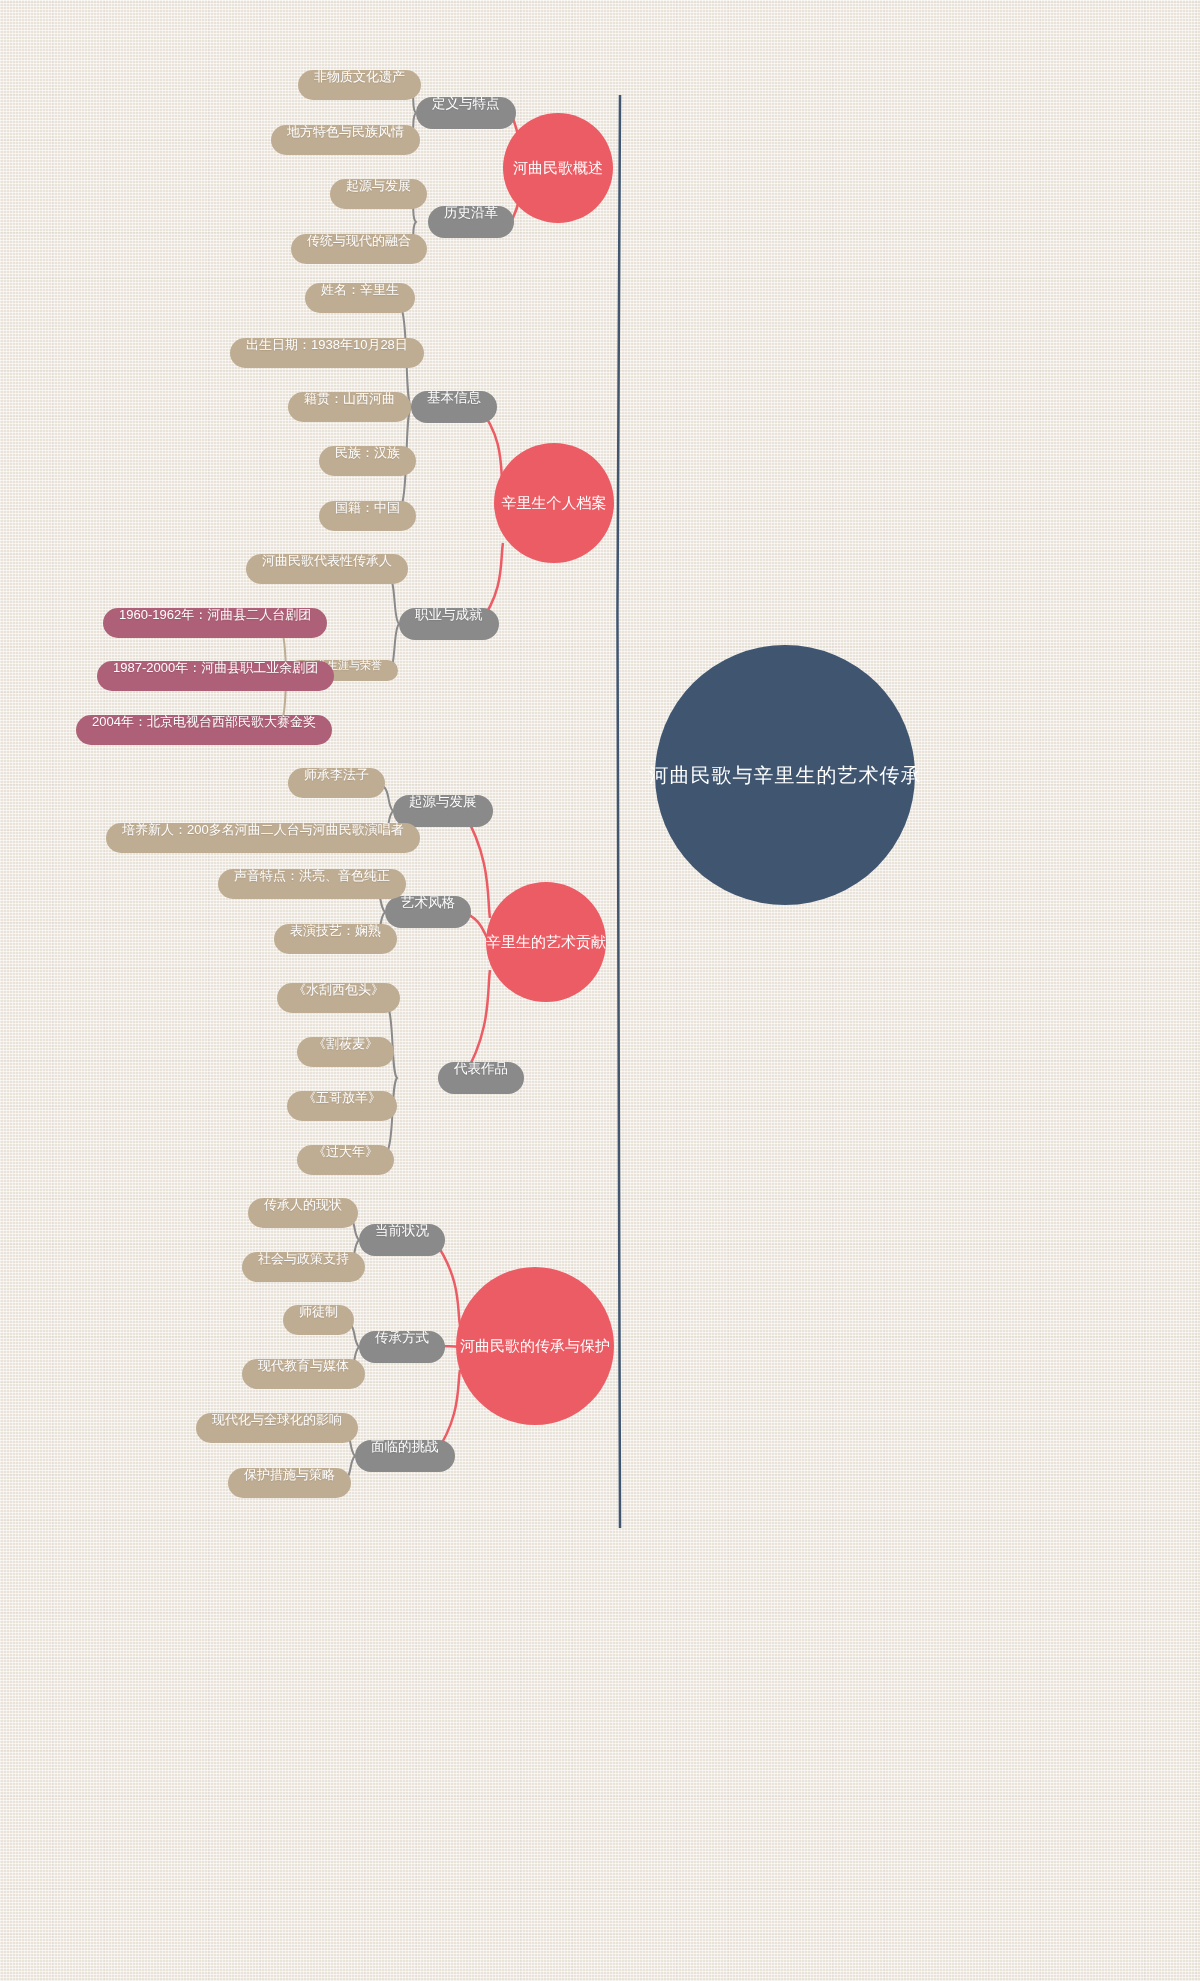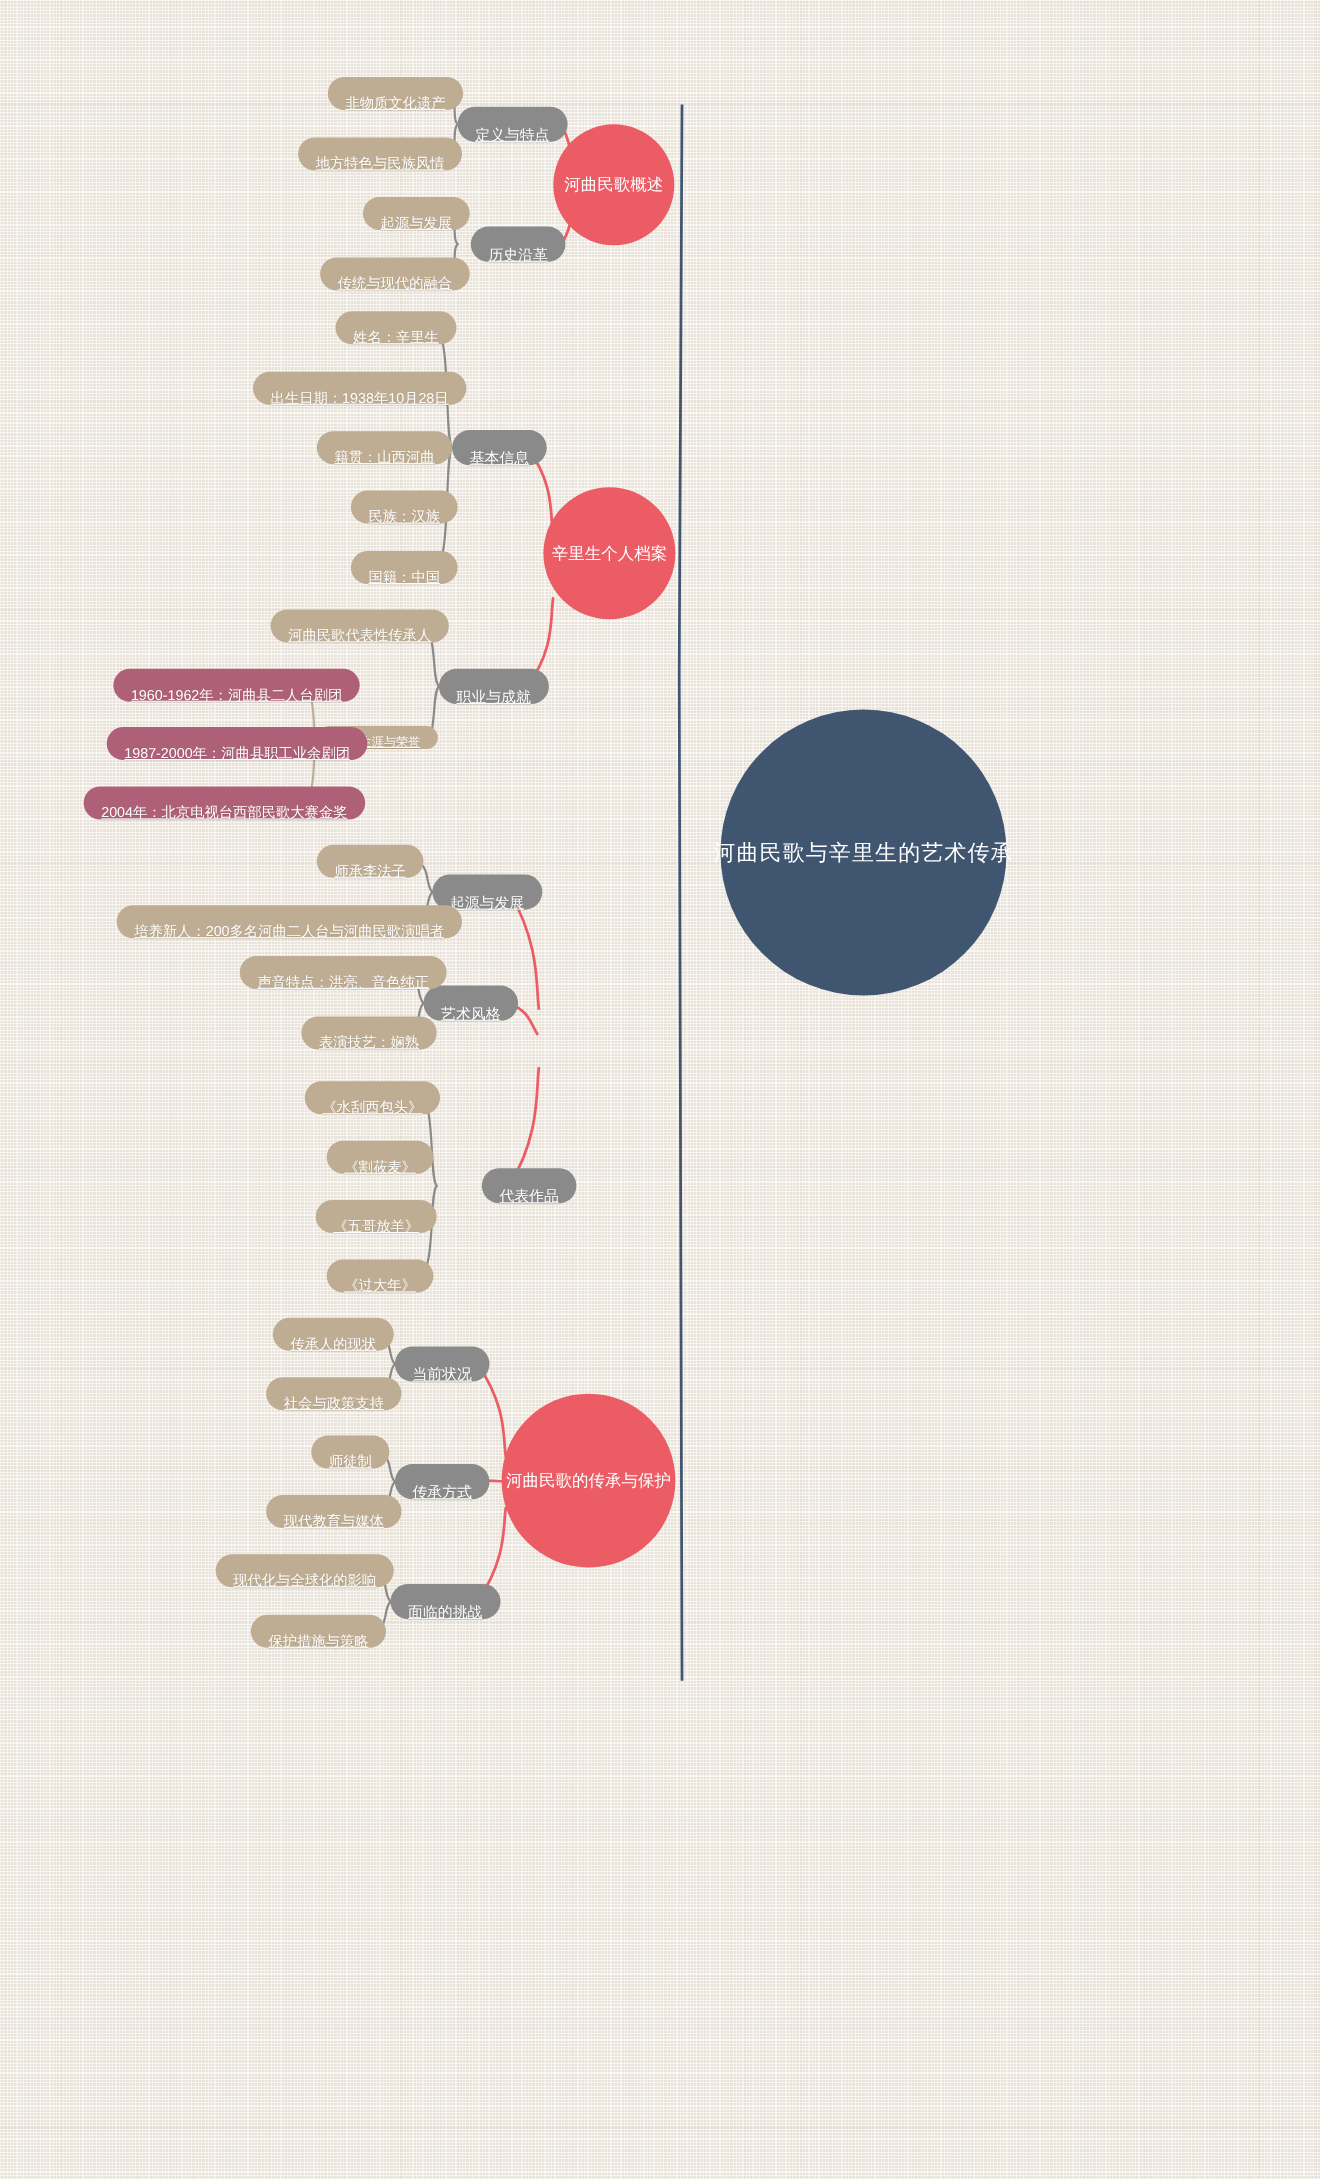--- a/index.html
+++ b/index.html
@@ -16,28 +16,27 @@
       repeating-linear-gradient(0deg, rgba(255,255,255,0.55) 0px, rgba(255,255,255,0.55) 1px, rgba(0,0,0,0.012) 1px, rgba(0,0,0,0.012) 3px),
       repeating-linear-gradient(90deg, rgba(255,255,255,0.45) 0px, rgba(255,255,255,0.45) 1px, rgba(0,0,0,0.015) 1px, rgba(0,0,0,0.015) 3px),
       repeating-linear-gradient(0deg, rgba(190,175,160,0.10) 0px, rgba(190,175,160,0.10) 1px, transparent 1px, transparent 46px),
       repeating-linear-gradient(90deg, rgba(190,175,160,0.08) 0px, rgba(190,175,160,0.08) 1px, transparent 1px, transparent 52px);
   }
   #svg-layer { position: absolute; left: 0; top: 0; width: 1200px; height: 1981px; pointer-events: none; }
 
   .node {
     position: absolute;
     display: flex;
-    align-items: flex-end;
+    align-items: flex-start;
     justify-content: center;
     border-radius: 999px;
     color: #fff;
     white-space: nowrap;
     line-height: 1;
     text-shadow: 0 1px 1px rgba(0,0,0,0.10);
-    text-decoration: underline;
   }
   .leaf-tan   { background: #bfad93; font-size: 13px; height: 30px; padding: 0 16px; }
   .leaf-maroon{ background: #ad6077; font-size: 13px; height: 30px; padding: 0 16px; margin-left: 28px; }
   .branch-gray{ background: #8a8a8a; font-size: 13.5px; height: 32px; padding: 0 16px; }
   .branch-tan { background: #bfad93; font-size: 11px; height: 21px; padding: 0 16px; }
 
   .circle {
     position: absolute;
     border-radius: 50%;
     display: flex;
@@ -94,20 +93,23 @@
   </div>
 
   <div class="circle circle-red" style="left:494px; top:443px; width:120px; height:120px;">
     <span>辛里生个人档案</span>
   </div>
 
   <div class="circle circle-red" style="left:503px; top:113px; width:110px; height:110px;">
     <span>河曲民歌概述</span>
   </div>
 
+  <div class="circle circle-red" style="left:486px; top:882px; width:120px; height:120px;">
+    <span>辛里生的艺术贡献</span>
+  </div>
 
   <div class="circle circle-red" style="left:456px; top:1267px; width:158px; height:158px;">
     <span>河曲民歌的传承与保护</span>
   </div>
 
   <div class="node branch-gray" style="left:416px; top:97px;">
     <span>定义与特点</span>
   </div>
   <div class="node leaf-tan" style="left:298px; top:70px;">
     <span>非物质文化遗产</span>

